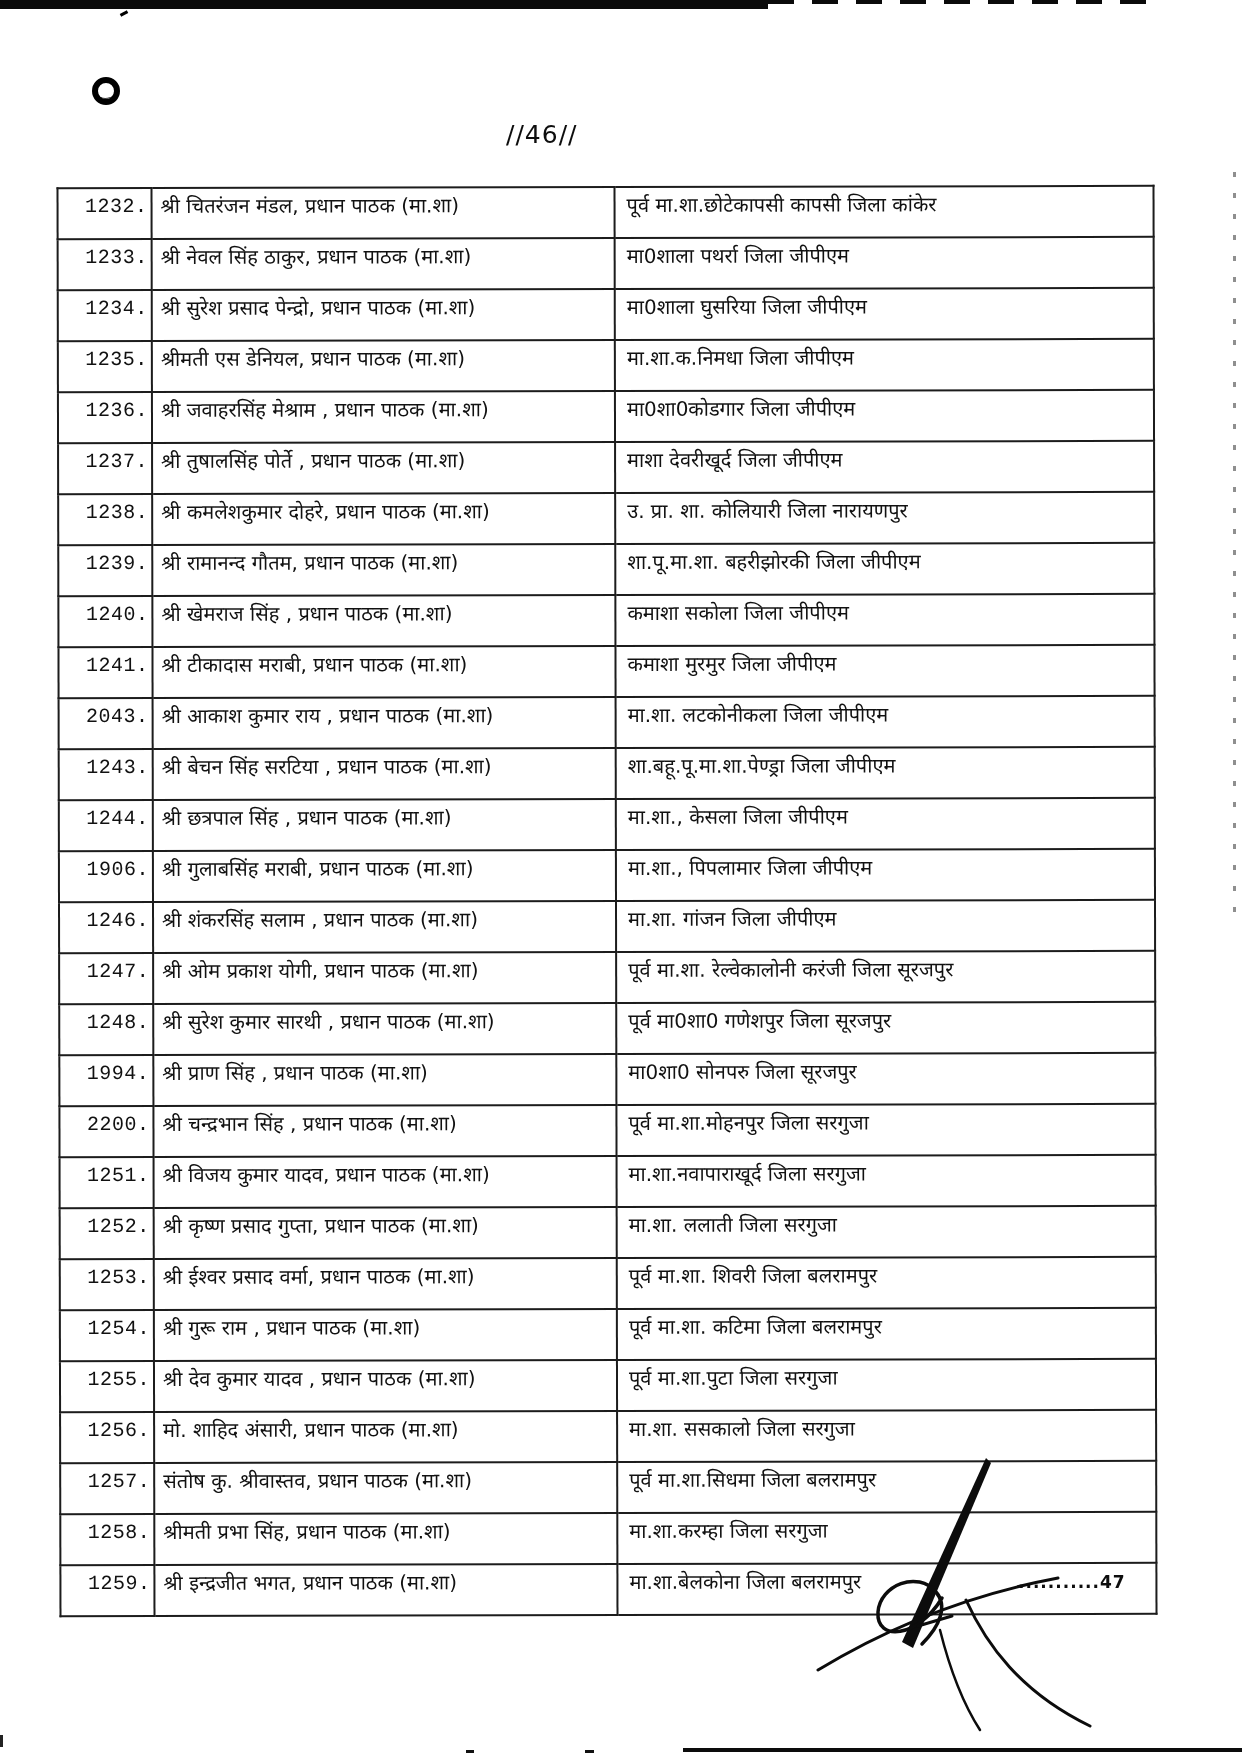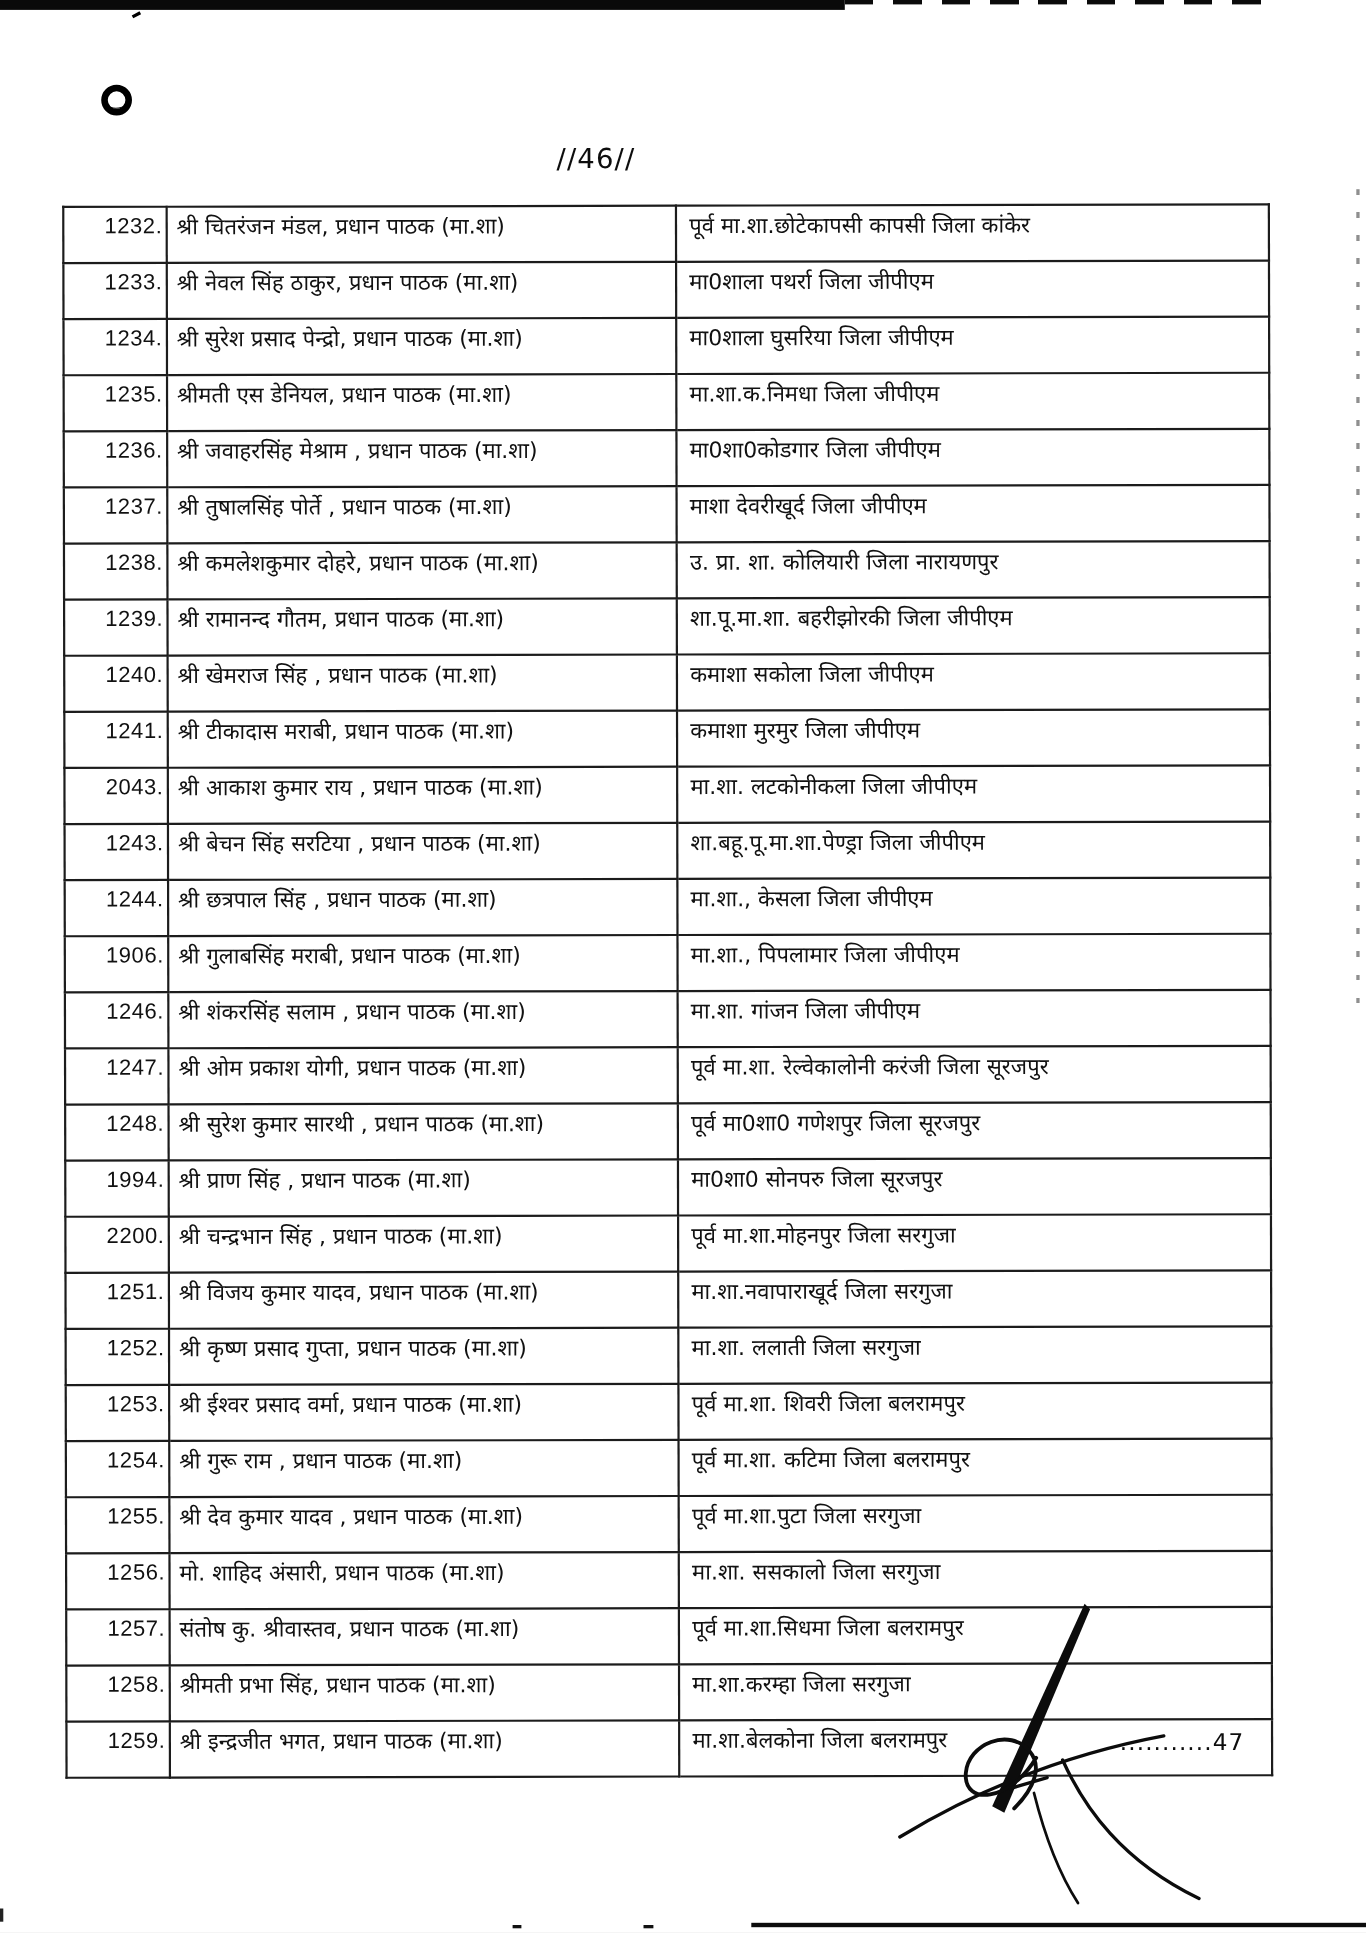--- a/index.html
+++ b/index.html
@@ -19,21 +19,21 @@
   .scan-right-edge{position:absolute;left:1233px;top:172px;width:3px;height:740px;opacity:.55;
     background:repeating-linear-gradient(180deg,#333 0 5px,transparent 5px 21px);}
   .scan-bottom-line{position:absolute;left:683px;top:1748px;width:559px;height:4px;background:#0c0c0c;}
   .scan-bottom-dot1{position:absolute;left:466px;top:1750px;width:8px;height:3px;background:#111;}
   .scan-bottom-dot2{position:absolute;left:585px;top:1750px;width:9px;height:3px;background:#111;}
   .scan-left-nick{position:absolute;left:0;top:1735px;width:3px;height:12px;background:#222;}
 
   .hole-punch{position:absolute;left:90px;top:76px;width:34px;height:34px;}
 
   .page-no{
-    position:absolute;left:506px;top:130px;
+    position:absolute;left:506px;top:120px;
     font-size:25px;letter-spacing:1px;color:#0d0d0d;
     font-family:"DejaVu Sans",sans-serif;
   }
 
   table.roster{
     position:absolute;left:58px;top:186px;
     width:1096px;
     border-collapse:collapse;
     table-layout:fixed;
     transform:rotate(-0.12deg);
@@ -48,29 +48,29 @@
     font-size:20px;
     line-height:1.25;
     padding-top:5px;
     overflow:hidden;
     white-space:nowrap;
   }
   td.sno{
     text-align:right;
     padding-right:3px;
     font-size:19px;
-    font-family:Liberation Sans, sans-serif;
+    font-family:Liberation Mono, monospace;
     letter-spacing:.5px;
   }
   td.nm{padding-left:8px;padding-right:4px;margin-top:48px;}
   td.sc{padding-left:11px;padding-right:4px;}
 
   .pager{
     position:absolute;left:1018px;top:1572px;
-    font-size:21px;font-weight:400;letter-spacing:1px;color:#0d0d0d;
+    font-size:17px;font-weight:700;letter-spacing:1px;color:#0d0d0d;
   }
   .signature{position:absolute;left:790px;top:1430px;width:330px;height:310px;}
 </style>
 </head>
 <body>
 
 <div class="page">
 
   <div class="scan-top-band"></div>
   <div class="scan-top-band2"></div>

